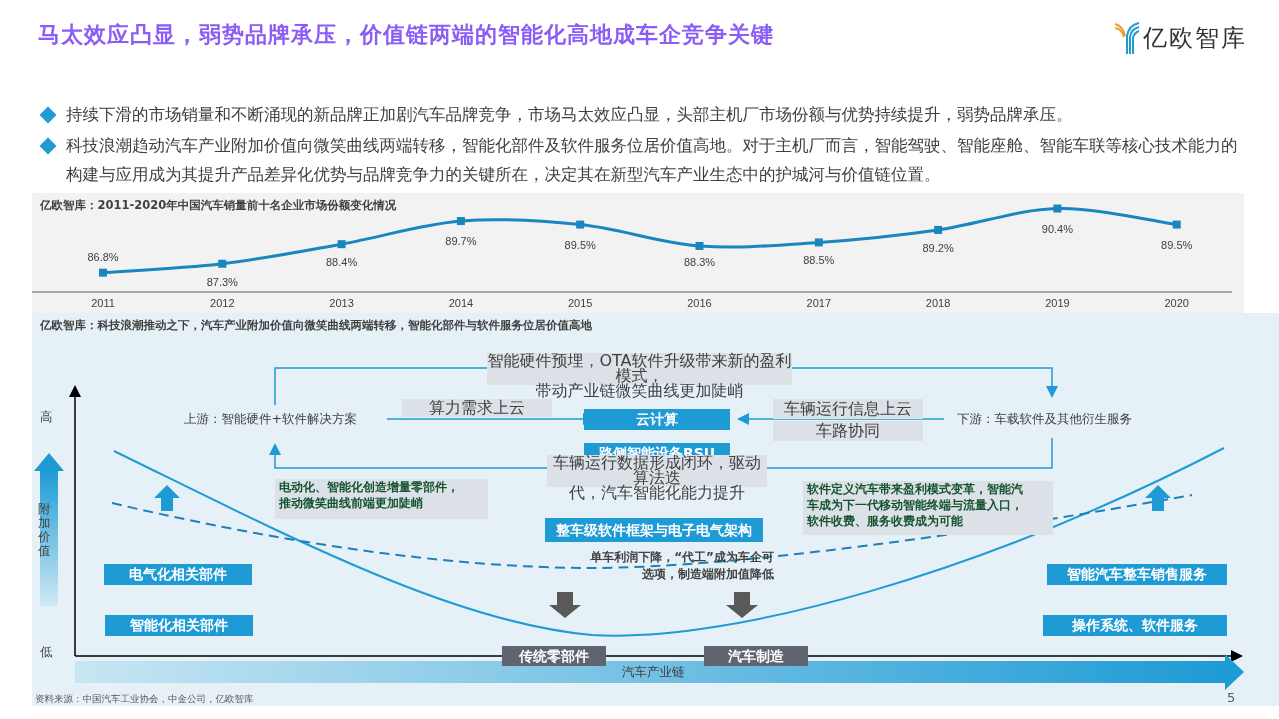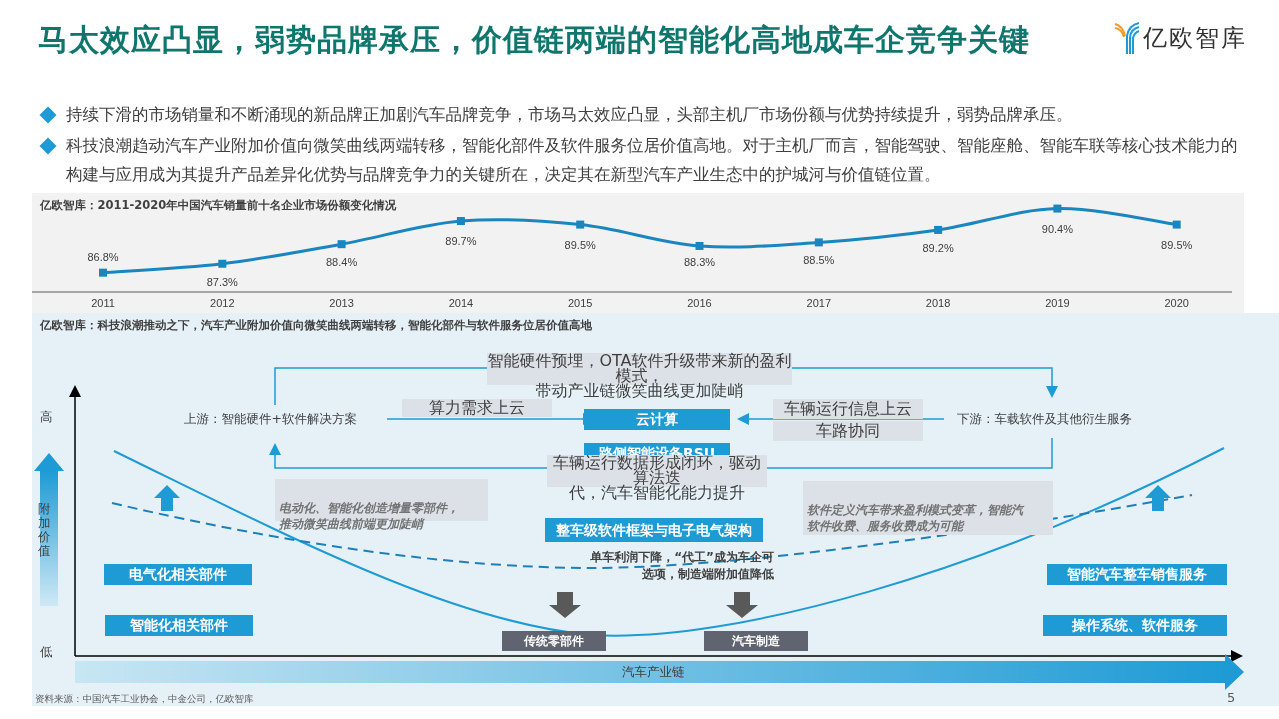--- a/index.html
+++ b/index.html
@@ -1,36 +1,36 @@
 <!DOCTYPE html>
 <html><head>
 <meta charset="utf-8">
 <style>
   * { box-sizing: border-box; margin: 0; padding: 0; }
   html, body { width: 1279px; height: 719px; background: #ffffff; overflow: hidden; }
   body { position: relative; font-family: "DejaVu Sans", "Liberation Sans", sans-serif; color: #404040; }
   .abs { position: absolute; }
 
-  .title { left: 38px; top: 20px; font-size: 30px; font-weight: bold; color: #0f766e; letter-spacing: 1px; white-space: nowrap; }
+  .title { left: 38px; top: 20px; font-size: 22px; font-weight: bold; color: #8b5cf6; letter-spacing: 1px; white-space: nowrap; }
   .logo { left: 1113px; top: 20px; width: 140px; height: 36px; }
   .logo-text { position: absolute; left: 30px; top: 2px; font-size: 24px; color: #333; letter-spacing: 2px; white-space: nowrap; }
 
   .bullets { left: 40px; top: 100px; width: 1210px; font-size: 16.5px; line-height: 29px; color: #404040; }
   .bullet { position: relative; padding-left: 26px; margin-bottom: 2px; }
   .diamond { position: absolute; left: 2px; top: 9px; width: 12px; height: 12px; background: #1e9bd5; transform: rotate(45deg); }
 
   .panel1 { left: 32px; top: 193px; width: 1212px; height: 120px; background: #f2f2f2; }
   .panel-title { position: absolute; left: 8px; top: 5px; font-size: 11.5px; font-weight: bold; color: #404040; white-space: nowrap; }
   .chart-svg { position: absolute; left: 0; top: 0; }
 
   .panel2 { left: 32px; top: 313px; width: 1254px; height: 393px; background: #e6f1f7; }
   .gray-box { position: absolute; background: #dce1e8; color: #404040; font-size: 16px; text-align: center; line-height: 15px; }
   .blue-box { position: absolute; background: #1e9bd5; color: #fff; font-size: 14px; font-weight: bold; text-align: center; margin-top: 20px; }
-  .dark-box { position: absolute; background: #5f6470; color: #fff; font-size: 12px; font-weight: bold; text-align: center; }
-  .bold-note { position: absolute; background: #dce1e8; color: #737373; font-size: 12px; font-weight: bold; line-height: 16px; padding: 21px 4px; font-style: italic; }
+  .dark-box { position: absolute; background: #5f6470; color: #fff; font-size: 14px; font-weight: bold; text-align: center; margin-top: 15px; }
+  .bold-note { position: absolute; background: #dce1e8; color: #14532d; font-size: 12px; font-weight: bold; line-height: 16px; padding: 0 4px; }
   .plain-note { position: absolute; color: #404040; font-size: 12.5px; white-space: nowrap; }
   .bold-plain { position: absolute; color: #404040; font-size: 12px; font-weight: bold; line-height: 17px; text-align: right; }
 
   .footer-src { left: 35px; top: 693px; font-size: 9.5px; color: #595959; white-space: nowrap; }
   .page-num { left: 1227px; top: 690px; font-size: 13px; color: #595959; }
 </style>
 </head>
 <body>
 
 <div class="abs title">马太效应凸显，弱势品牌承压，价值链两端的智能化高地成车企竞争关键</div>
@@ -173,20 +173,21 @@
 
   <div class="blue-box" style="left:513px;top:185px;width:218px;height:24px;line-height:24px;">整车级软件框架与电子电气架构</div>
 
   <div class="bold-note" style="left:243px;top:166px;width:213px;height:40px;">
     <div>电动化、智能化创造增量零部件，</div>
     <div>推动微笑曲线前端更加陡峭</div>
   </div>
 
   <div class="bold-note" style="left:771px;top:168px;width:250px;height:54px;">
     <div>软件定义汽车带来盈利模式变革，智能汽</div>
+    <div>车成为下一代移动智能终端与流量入口，</div>
     <div>软件收费、服务收费成为可能</div>
   </div>
 
   <div class="bold-plain" style="left:512px;top:236px;width:230px;">
     <div>单车利润下降，“代工”成为车企可</div>
     <div>选项，制造端附加值降低</div>
   </div>
 
   <div class="blue-box" style="left:72px;top:231px;width:148px;height:21px;line-height:21px;">电气化相关部件</div>
   <div class="blue-box" style="left:73px;top:282px;width:148px;height:21px;line-height:21px;">智能化相关部件</div>

